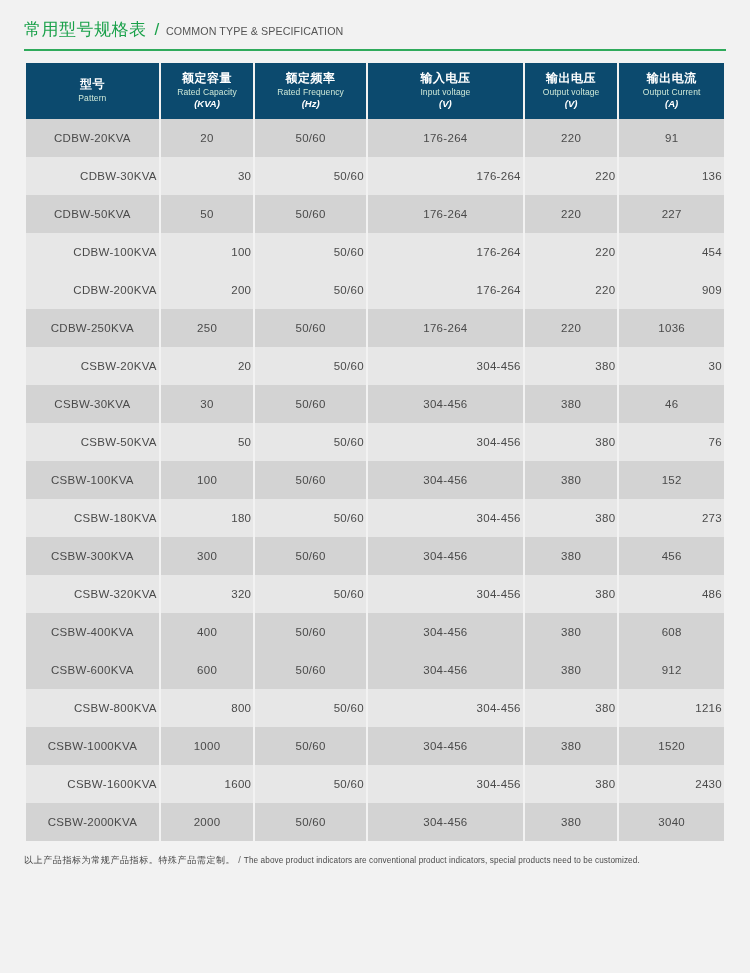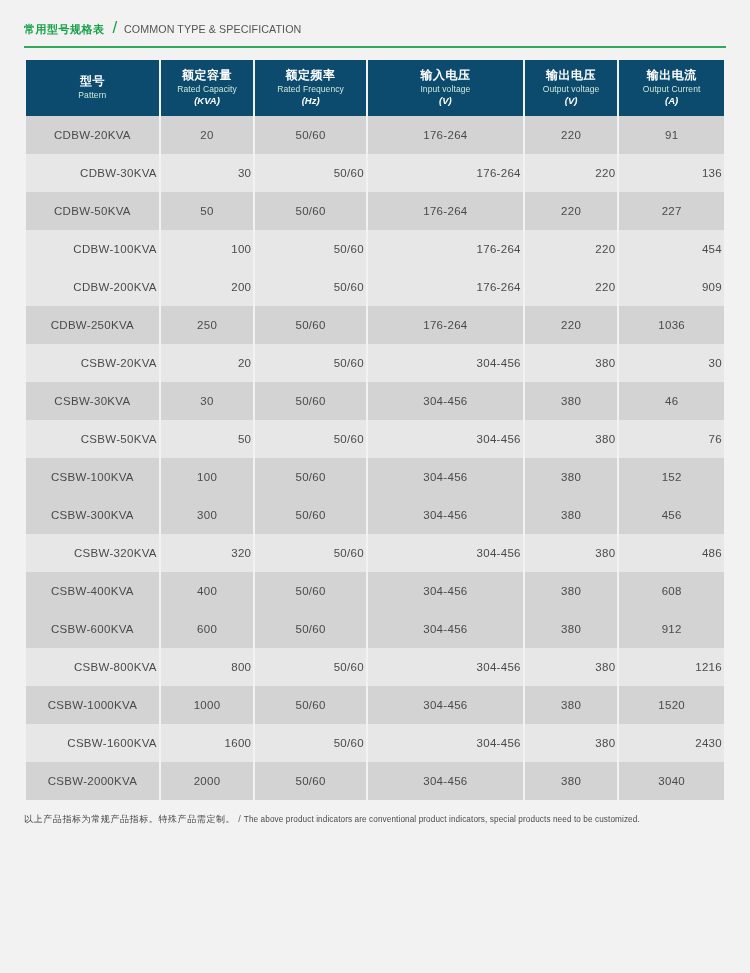--- a/index.html
+++ b/index.html
@@ -14,22 +14,22 @@
   }
 
   
   .title-block {
     padding: 18px 24px 0 24px;
     display: flex;
     align-items: baseline;
     gap: 0px;
   }
   .title-cn {
-    font-size: 11px;
-    font-weight: bold;
+    font-size: 17px;
+    font-weight: normal;
     color: #1aa14a;
     letter-spacing: 0.5px;
     white-space: nowrap;
   }
   .title-slash {
     font-size: 17px;
     font-weight: normal;
     color: #1aa14a;
     margin: 0 7px 0 8px;
   }
@@ -252,20 +252,28 @@
             <td>76</td>
           </tr>
           <tr class="odd">
             <td>CSBW-100KVA</td>
             <td>100</td>
             <td>50/60</td>
             <td>304-456</td>
             <td>380</td>
             <td>152</td>
           </tr>
+          <tr class="even">
+            <td>CSBW-180KVA</td>
+            <td>180</td>
+            <td>50/60</td>
+            <td>304-456</td>
+            <td>380</td>
+            <td>273</td>
+          </tr>
           <tr class="odd">
             <td>CSBW-300KVA</td>
             <td>300</td>
             <td>50/60</td>
             <td>304-456</td>
             <td>380</td>
             <td>456</td>
           </tr>
           <tr class="even">
             <td>CSBW-320KVA</td>

